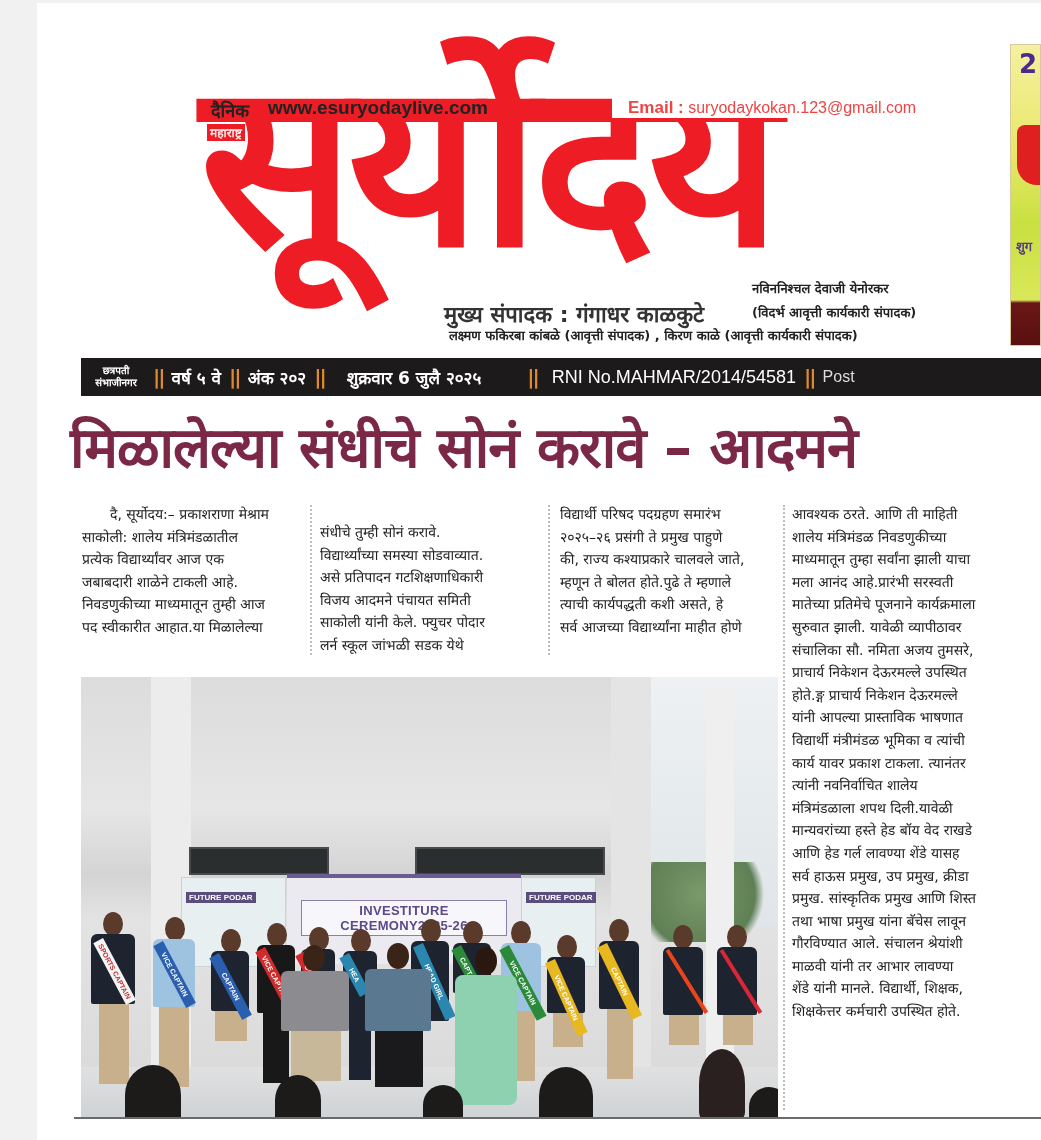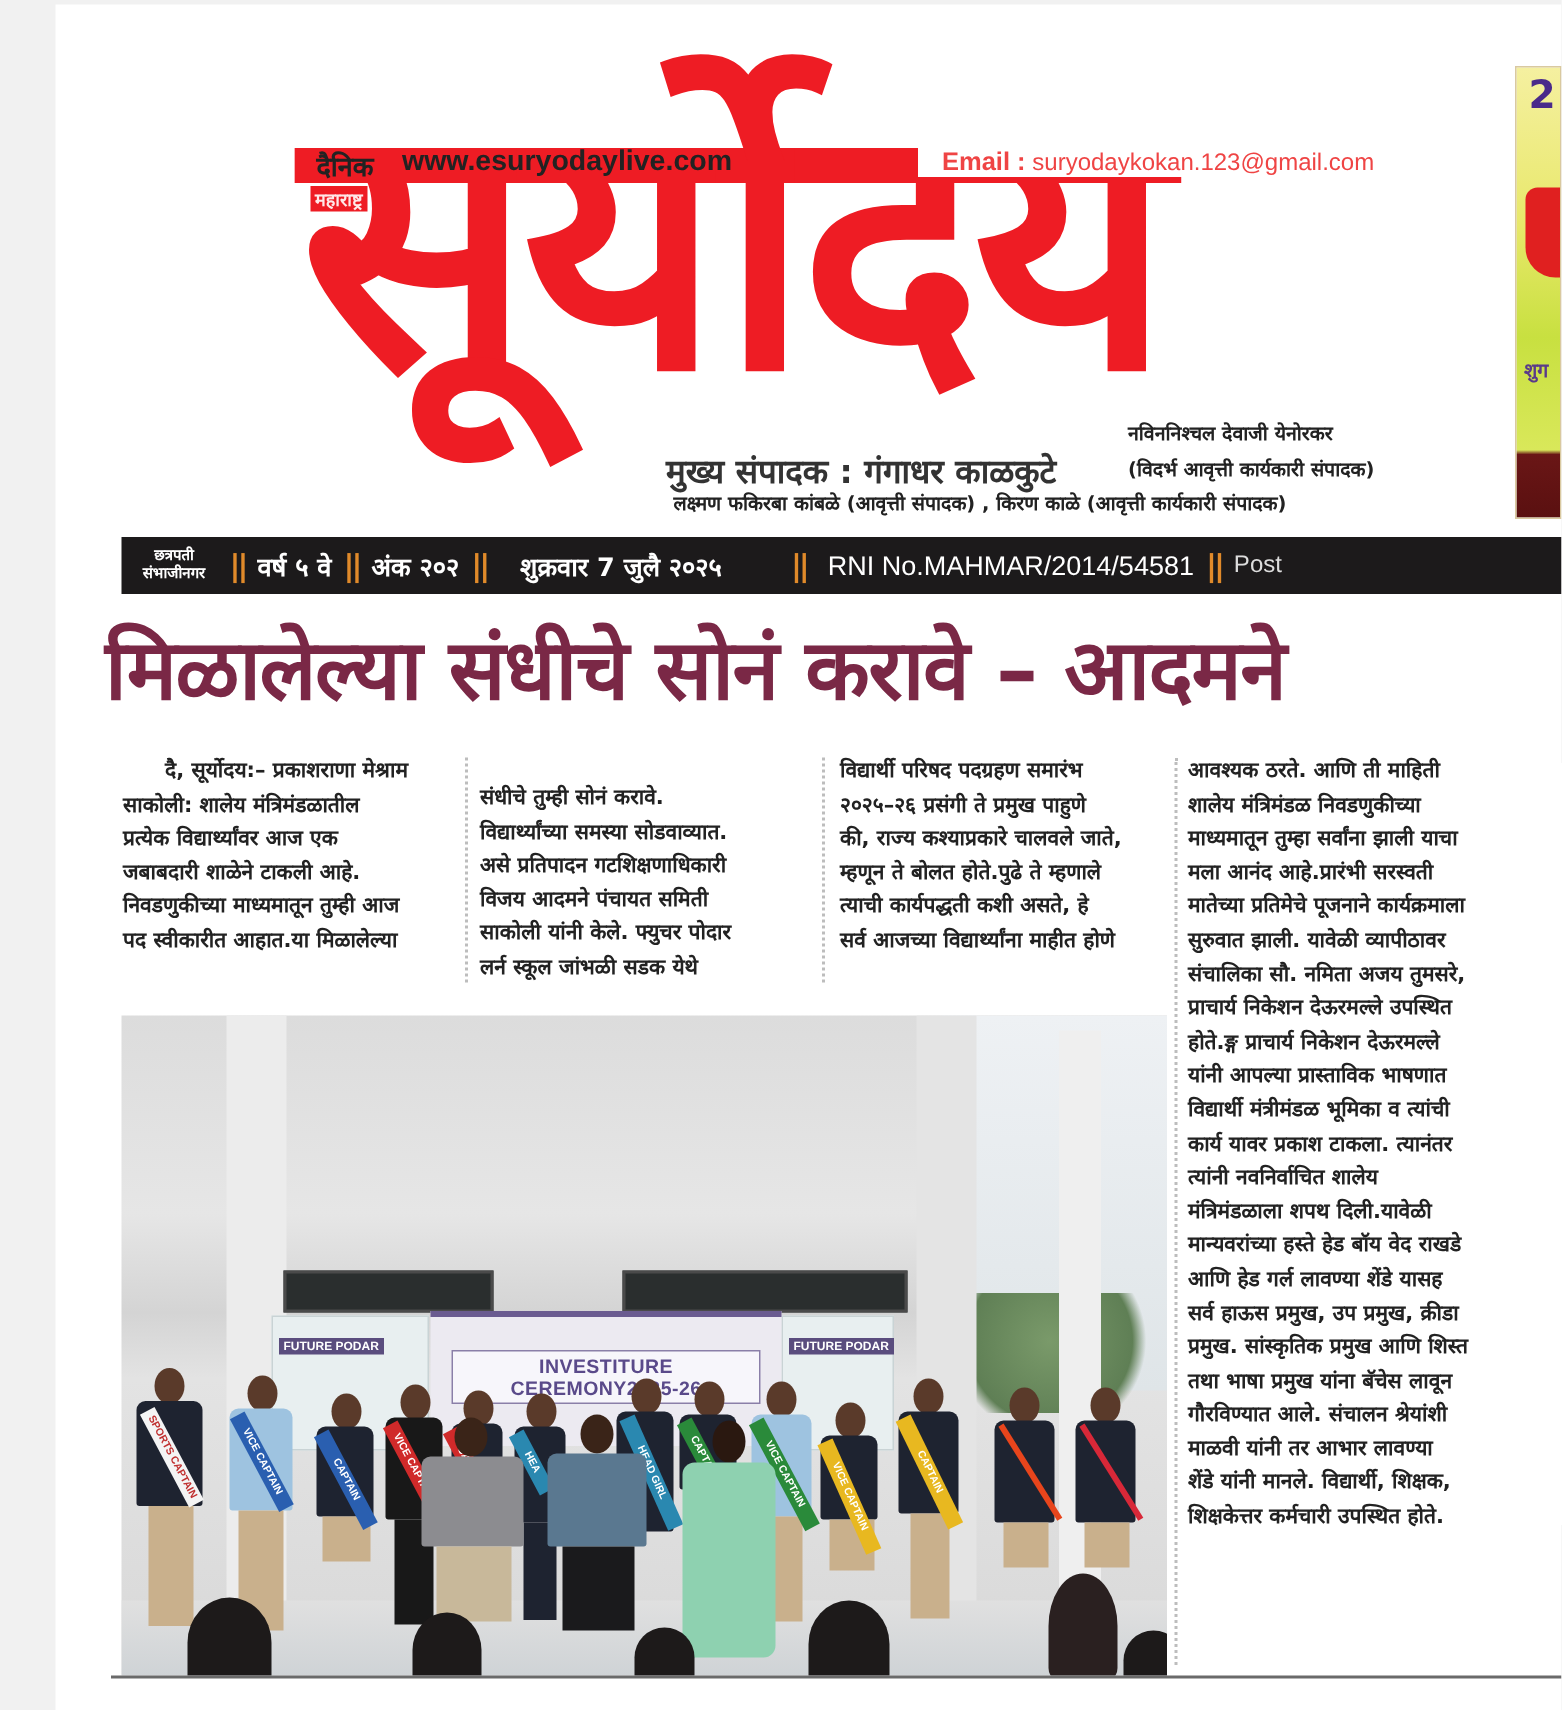--- a/index.html
+++ b/index.html
@@ -40,21 +40,21 @@
   .strip-item { font-size: 17px; font-weight: bold; }
   .rni { font-family: "Liberation Sans", sans-serif; font-size: 18px; font-weight: normal; }
   .post { font-family: "Liberation Sans", sans-serif; font-size: 16px; color: #ddd; }
 
   
   .headline { position: absolute; left: 70px; top: 408px; width: 960px; font-size: 56px; font-weight: bold;
     color: #7a2846; line-height: 80px; white-space: nowrap; letter-spacing: -1px; }
 
   
   .col { position: absolute; font-size: 14px; line-height: 22.6px; color: #222; text-align: justify; }
-  .col p { white-space: nowrap; font-weight: bold; }
+  .col p { white-space: nowrap; }
   .c1 { left: 82px; top: 503px; width: 220px; }
   .c2 { left: 320px; top: 521px; width: 220px; }
   .c3 { left: 560px; top: 503px; width: 220px; }
   .c4 { left: 792px; top: 503px; width: 240px; }
   .divider { position: absolute; top: 505px; width: 0; border-left: 2px dotted #bdbdbd; }
 
   
   .photo { position: absolute; left: 81px; top: 677px; width: 697px; height: 440px; overflow: hidden;
     background: linear-gradient(180deg, #dcdcdc 0%, #e6e6e6 30%, #d4d4d4 45%, #e3e3e3 55%, #d8d8d8 100%); }
   .ph-pillar { position: absolute; background: #ececec; }
@@ -103,21 +103,21 @@
 <div class="info-strip">
   <div class="city">
     <div>छत्रपती</div>
     <div>संभाजीनगर</div>
   </div>
   <span class="sep">||</span>
   <span class="strip-item">वर्ष ५ वे</span>
   <span class="sep">||</span>
   <span class="strip-item">अंक २०२</span>
   <span class="sep">||</span>
-  <span class="strip-item" style="margin-left:14px">शुक्रवार 7 जुलै २०२५</span>
+  <span class="strip-item" style="margin-left:14px">शुक्रवार 6 जुलै २०२५</span>
   <span class="sep" style="margin-left:46px;margin-right:14px">||</span>
   <span class="rni">RNI No.MAHMAR/2014/54581</span>
   <span class="sep">||</span>
   <span class="post">Post</span>
 </div>
 
 <div class="headline">मिळालेल्या संधीचे सोनं करावे – आदमने</div>
 
 <div class="col c1">
   <p style="padding-left:28px">   दै, सूर्योदय:– प्रकाशराणा मेश्राम</p>

